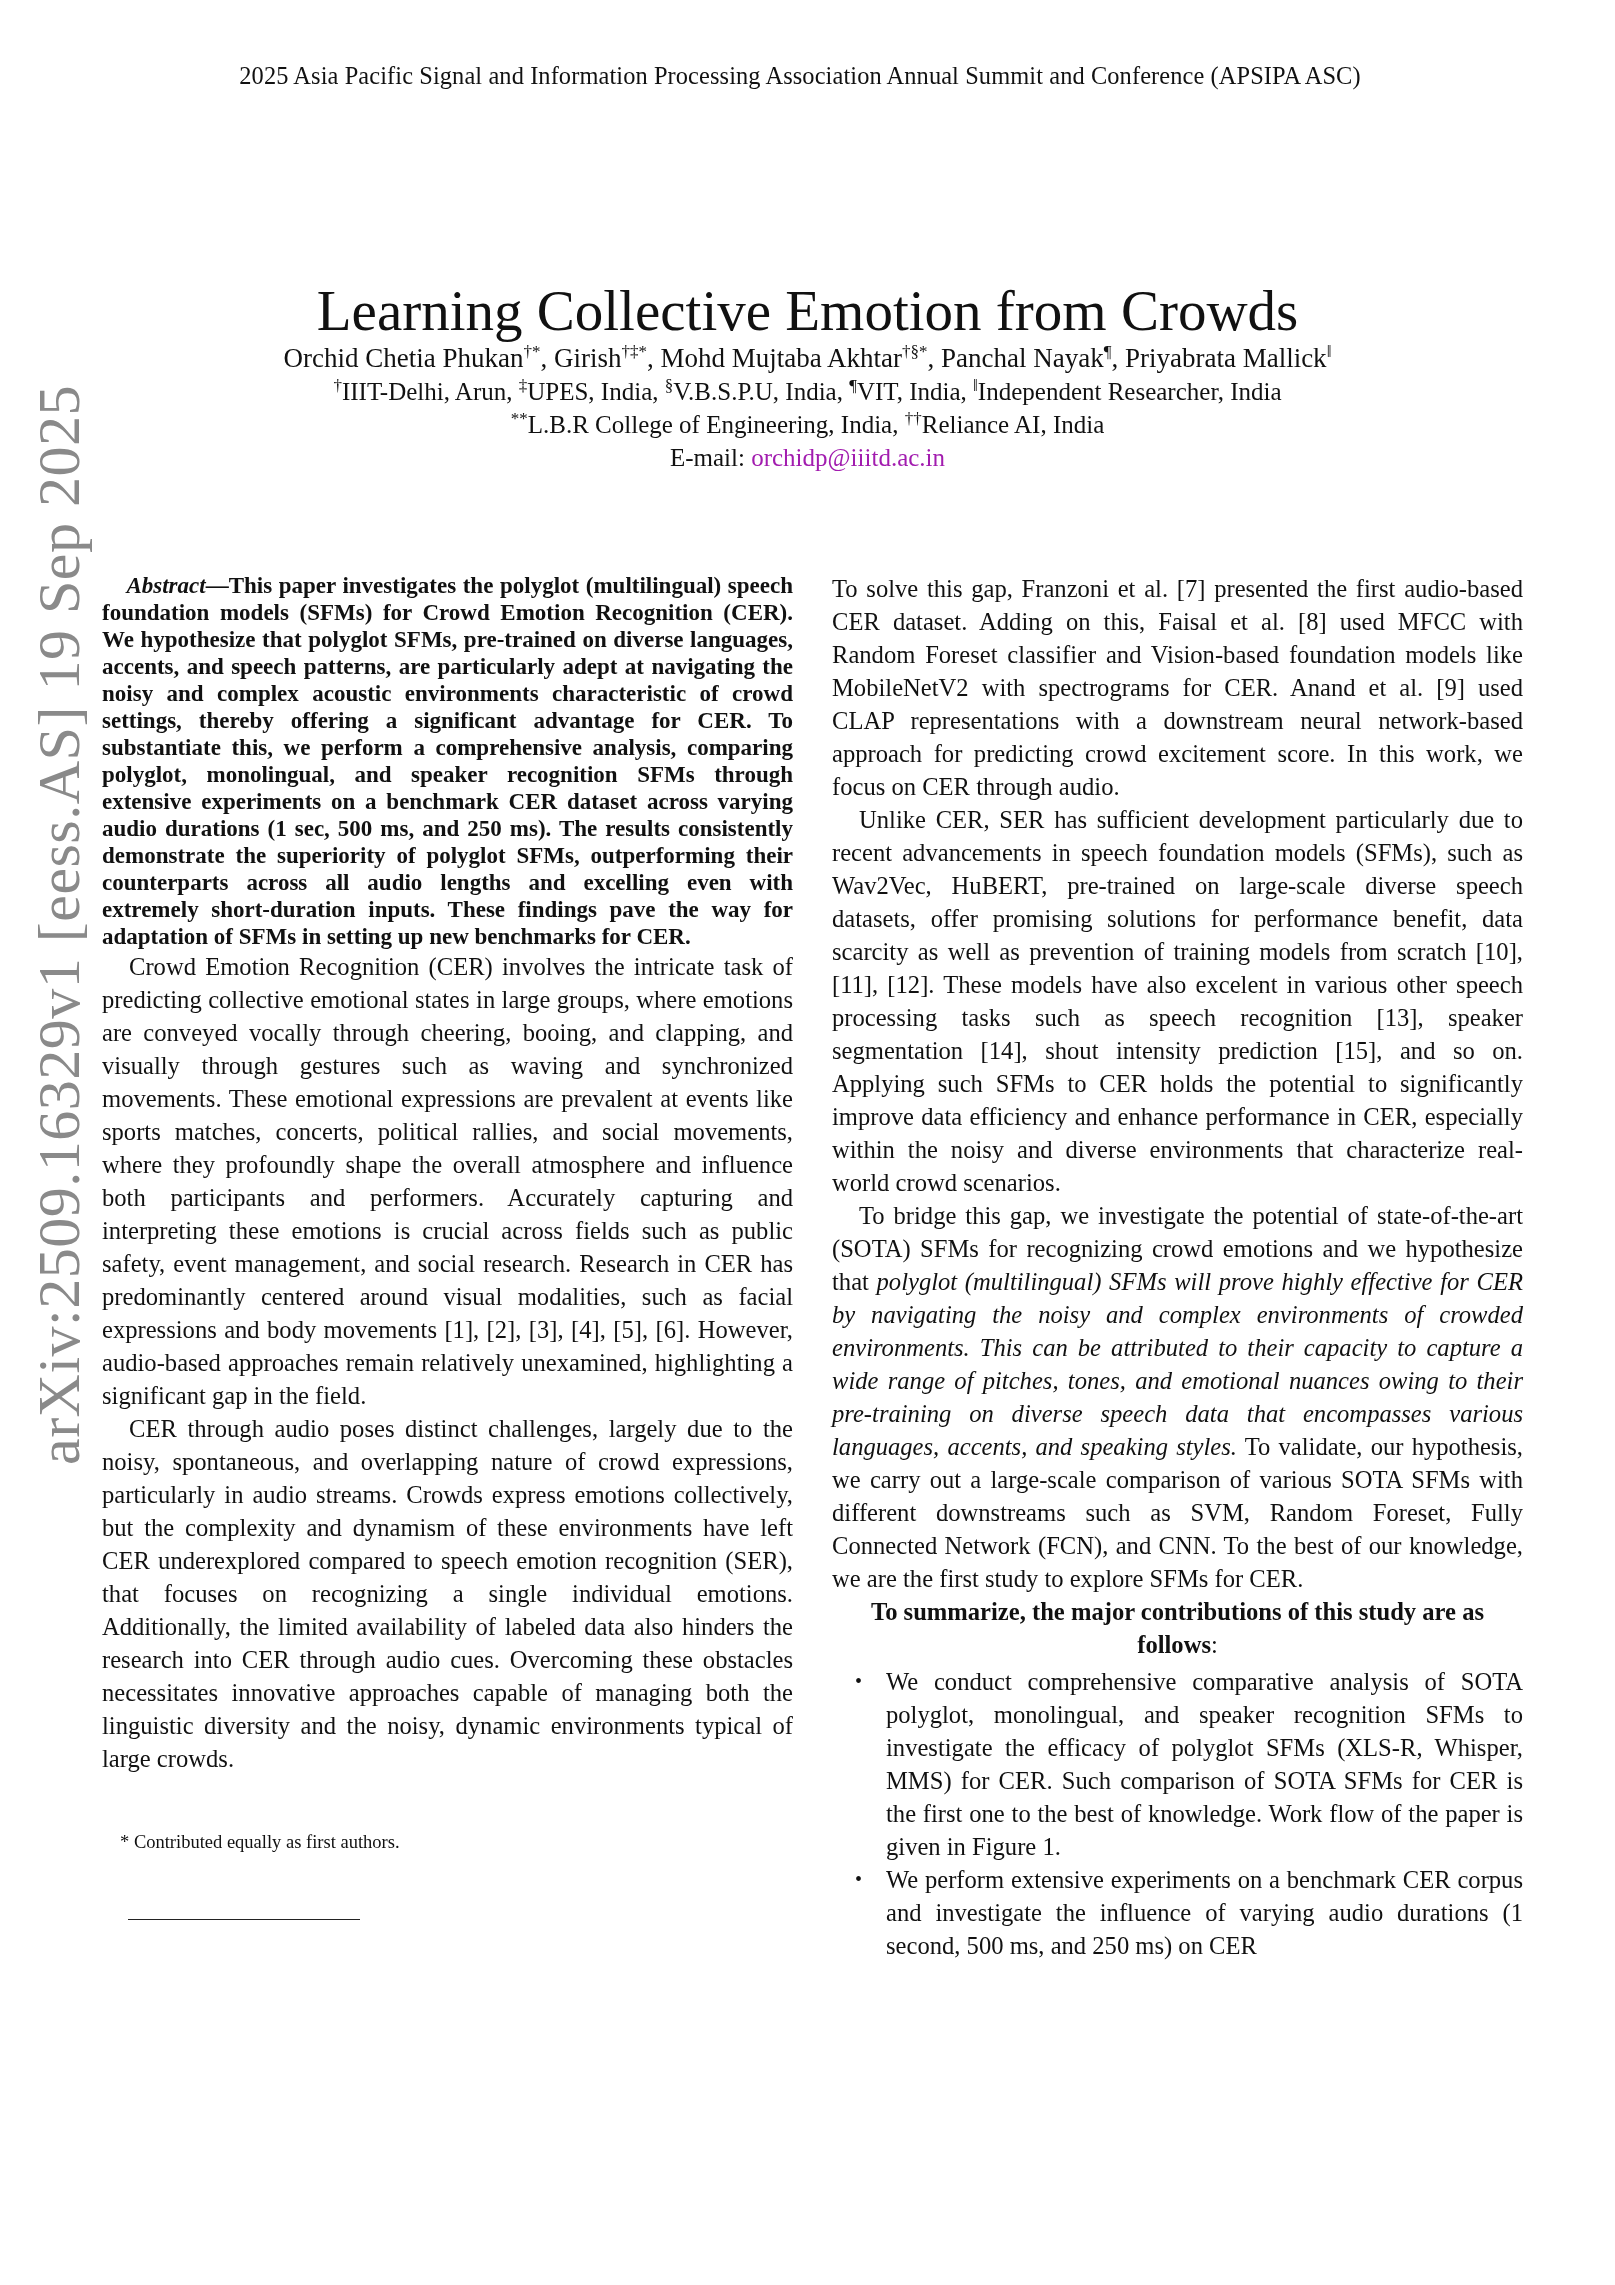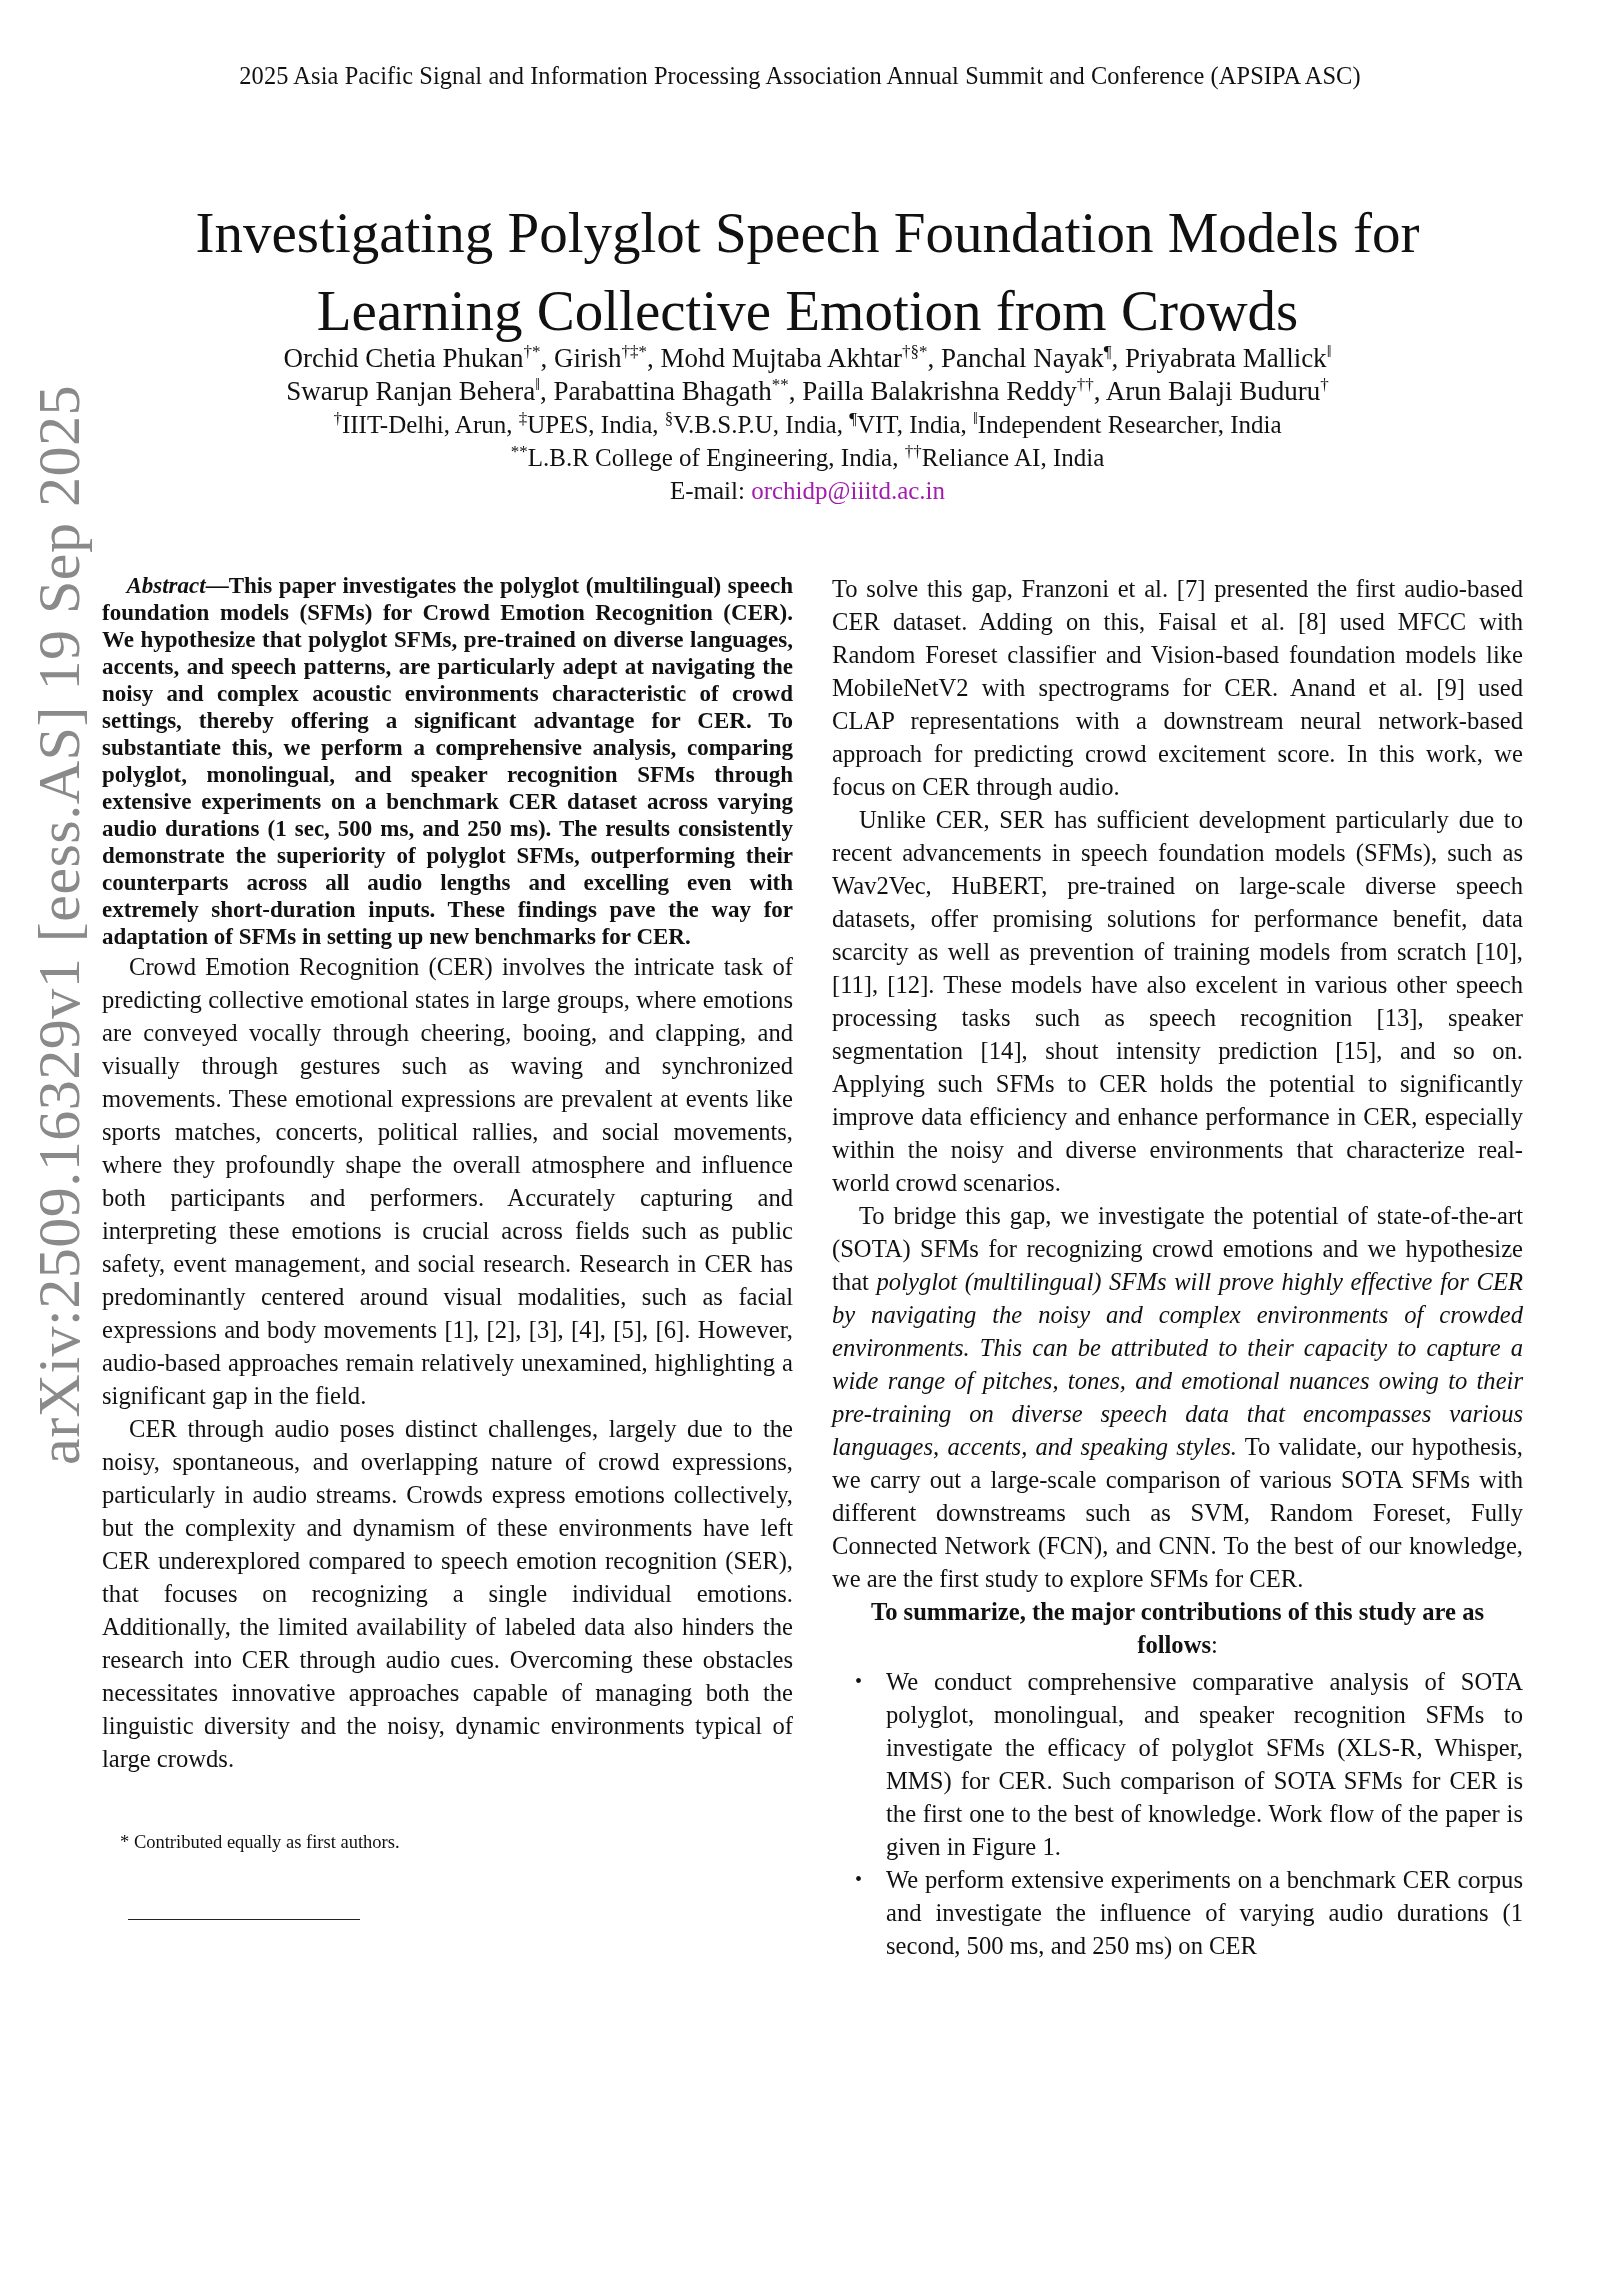--- a/index.html
+++ b/index.html
@@ -57,37 +57,31 @@
   .footnote {
     position: absolute; left: 120px; top: 1831px; font-size: 18.5px; line-height: 23.5px;
   }
 </style>
 </head>
 <body>
 
 <div class="conf-header">2025 Asia Pacific Signal and Information Processing Association Annual Summit and Conference (APSIPA ASC)</div>
 
 <h1 class="title">
-  <span>Investigating Polyglot Speech Foundation Models for</span><br>
+  <br>
   <span>Learning Collective Emotion from Crowds</span>
 </h1>
 
 <div class="authors">
   <div>
     <span>Orchid Chetia Phukan</span><sup>†*</sup><span>, </span>
     <span>Girish</span><sup>†‡*</sup><span>, </span>
     <span>Mohd Mujtaba Akhtar</span><sup>†§*</sup><span>, </span>
     <span>Panchal Nayak</span><sup>¶</sup><span>, </span>
     <span>Priyabrata Mallick</span><sup>‖</sup>
-  </div>
-  <div>
-    <span>Swarup Ranjan Behera</span><sup>‖</sup><span>, </span>
-    <span>Parabattina Bhagath</span><sup>**</sup><span>, </span>
-    <span>Pailla Balakrishna Reddy</span><sup>††</sup><span>, </span>
-    <span>Arun Balaji Buduru</span><sup>†</sup>
   </div>
   <div class="affil">
     <sup>†</sup><span>IIIT-Delhi, Arun, </span><sup>‡</sup><span>UPES, India, </span><sup>§</sup><span>V.B.S.P.U, India, </span><sup>¶</sup><span>VIT, India, </span><sup>‖</sup><span>Independent Researcher, India</span>
   </div>
   <div class="affil">
     <sup>**</sup><span>L.B.R College of Engineering, India, </span><sup>††</sup><span>Reliance AI, India</span>
   </div>
   <div class="affil">
     <span>E-mail: </span><a class="email-link">orchidp@iiitd.ac.in</a>
   </div>

